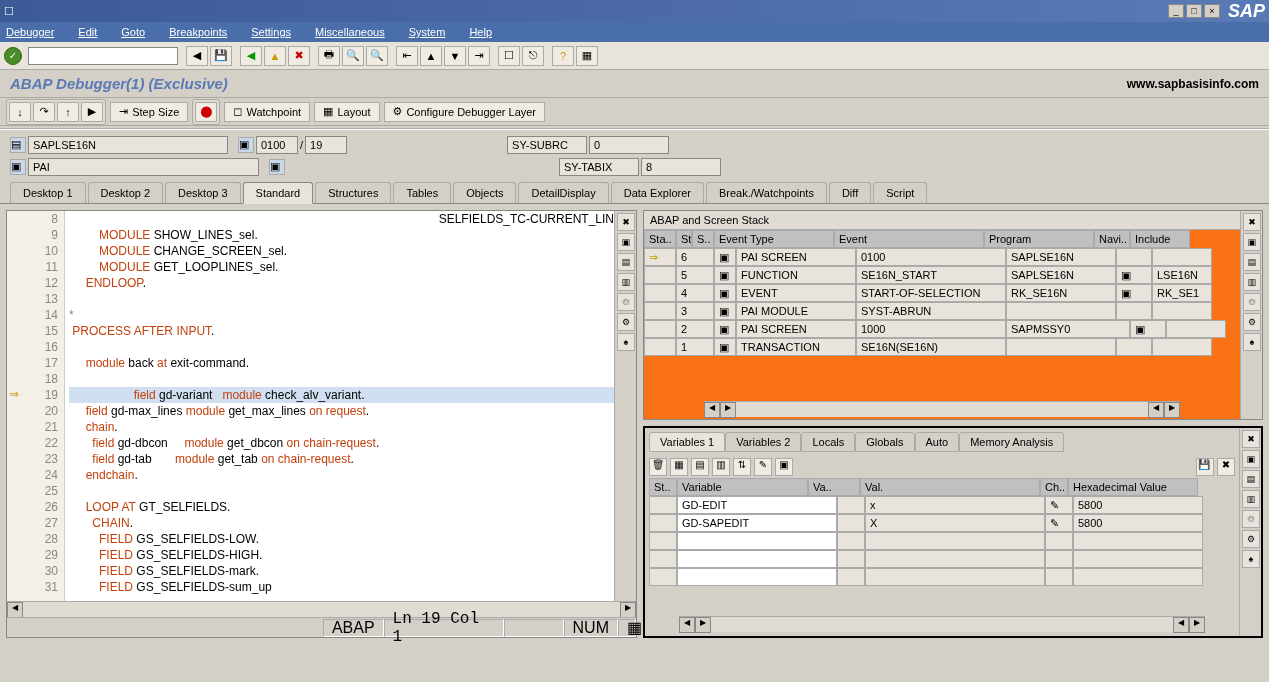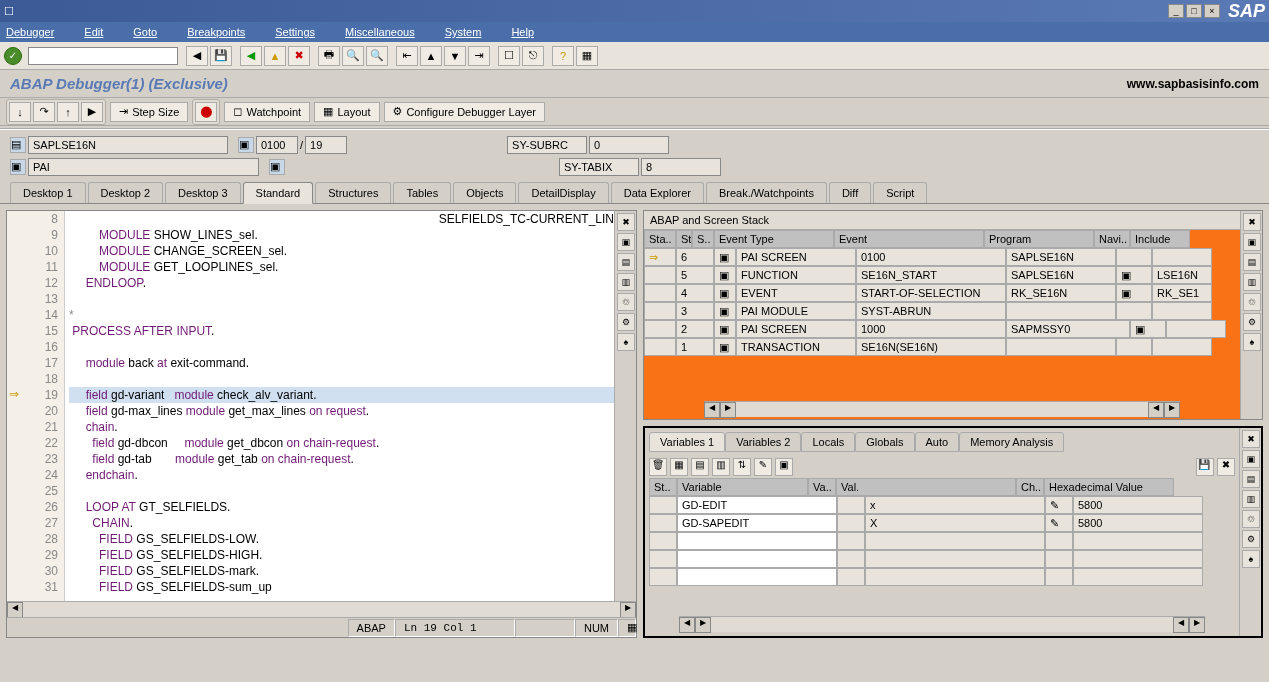--- a/index.html
+++ b/index.html
@@ -1,21 +1,21 @@
 <!DOCTYPE html>
 <html><head>
 <meta charset="utf-8">
 <style>
 * { margin: 0; padding: 0; box-sizing: border-box; font-family: Arial, sans-serif; }
 body { background: #d4d0c8; font-size: 11px; color: #000; overflow: hidden; }
 .title-bar { background: linear-gradient(to right, #3c5a96, #5a7ab5); height: 22px; display: flex; align-items: center; padding: 0 4px; color: #fff; }
 .win-controls { margin-left: auto; display: flex; gap: 2px; }
 .win-btn { width: 16px; height: 14px; background: #d4d0c8; border: 1px solid #888; font-size: 9px; text-align: center; line-height: 12px; color: #000; }
 .sap-logo { font-weight: bold; font-size: 18px; font-style: italic; color: #fff; margin-left: 8px; }
-.menu-bar { background: #4a6ea9; height: 20px; display: flex; align-items: center; padding: 0 6px; gap: 30px; color: #fff; font-size: 11px; }
+.menu-bar { background: #4a6ea9; height: 20px; display: flex; align-items: center; padding: 0 6px; gap: 24px; color: #fff; font-size: 11px; }
 .menu-item { text-decoration: underline; cursor: pointer; }
 .toolbar-main { background: #e8e4dc; height: 28px; display: flex; align-items: center; padding: 0 4px; gap: 2px; border-bottom: 1px solid #aaa; }
 .tb-btn { width: 22px; height: 20px; border: 1px solid #aaa; background: #f0ece4; display: flex; align-items: center; justify-content: center; font-size: 11px; cursor: pointer; }
 .tb-sep { width: 4px; }
 .green-check { width: 18px; height: 18px; border-radius: 50%; background: #4a8b2a; border: 1px solid #2a6b0a; display: flex; align-items: center; justify-content: center; color: #fff; font-size: 10px; margin-right: 4px; }
 .cmd-input { width: 150px; height: 18px; border: 1px solid #888; background: #fff; padding: 0 2px; }
 .page-title-bar { background: #d4d0c8; height: 28px; display: flex; align-items: center; padding: 0 10px; border-bottom: 1px solid #aaa; }
 .page-title { font-size: 15px; font-style: italic; font-weight: bold; color: #5a7ab5; }
 .pager-url { margin-left: auto; font-size: 12px; font-weight: bold; color: #000; }
 .app-toolbar { background: #d4d0c8; height: 28px; display: flex; align-items: center; padding: 0 6px; gap: 4px; border-bottom: 1px solid #aaa; }
@@ -29,26 +29,26 @@
 .tabs-bar { background: #d4d0c8; padding: 2px 10px 0; display: flex; gap: 0; border-bottom: 1px solid #888; }
 .tab { padding: 4px 12px; background: #d4d0c8; border: 1px solid #aaa; border-bottom: none; border-radius: 3px 3px 0 0; font-size: 11px; cursor: pointer; margin-right: 2px; }
 .tab.active { background: #e8e4dc; font-weight: normal; border-color: #888; border-bottom: 1px solid #e8e4dc; margin-bottom: -1px; }
 .main-area { display: flex; height: 440px; background: #d4d0c8; padding: 6px; gap: 6px; }
 .left-panel { flex: 1; display: flex; flex-direction: column; border: 1px solid #888; background: #fff; }
 .right-panel { width: 620px; display: flex; flex-direction: column; gap: 6px; }
 .code-area { flex: 1; display: flex; overflow: hidden; position: relative; }
 .gutter { width: 58px; background: #f4f0e8; border-right: 1px solid #ccc; text-align: right; padding-right: 6px; color: #888; font-family: 'Courier New', monospace; font-size: 12px; line-height: 16px; }
 .code { flex: 1; font-family: 'Courier New', monospace; font-size: 12px; line-height: 16px; white-space: pre; overflow: hidden; padding-left: 4px; }
 .code-line { height: 16px; }
-.kw { color: #701a75; }
+.kw { color: #c2410c; }
 .comment { color: #888; }
-.code-line.hl { background: #d0e0f0; }
+.code-line.hl { background: #d0e0f0; padding-left: 48px; }
 .arrow-ind { position: absolute; left: 2px; color: #d0a020; font-size: 12px; }
 .code-toolbar-r { width: 22px; background: #d4d0c8; border-left: 1px solid #aaa; display: flex; flex-direction: column; gap: 2px; padding: 2px; }
-.code-footer { height: 20px; background: #d4d0c8; border-top: 1px solid #aaa; display: flex; align-items: center; font-size: 11px; }
+.code-footer { height: 20px; background: #d4d0c8; border-top: 1px solid #aaa; display: flex; align-items: center; font-size: 16px; }
 .cf-cell { border: 1px inset #fff; padding: 0 8px; height: 18px; display: flex; align-items: center; }
 .scroll-h { height: 16px; background: #e0dcd4; border-top: 1px solid #aaa; display: flex; }
 .scroll-btn { width: 16px; height: 16px; background: #d4d0c8; border: 1px solid #888; font-size: 8px; text-align: center; }
 .stack-panel { flex: 1; border: 1px solid #888; background: #f97316; display: flex; }
 .stack-content { flex: 1; display: flex; flex-direction: column; }
 .stack-header { background: #e0dcd4; padding: 3px 6px; font-size: 11px; border-bottom: 1px solid #aaa; }
 .stack-table { flex: 1; overflow: hidden; }
 .st-row { display: flex; height: 18px; }
 .st-cell { border: 1px solid #aaa; background: #e8e4dc; padding: 0 4px; font-size: 11px; display: flex; align-items: center; overflow: hidden; }
 .st-header .st-cell { background: #c0c0c0; font-weight: normal; }
@@ -366,21 +366,21 @@
           <div class="vt-btn">✎</div>
           <div class="vt-btn">▣</div>
           <div style="flex:1;"></div>
           <div class="vt-btn">💾</div>
           <div class="vt-btn">✖</div>
         </div>
         <div class="vars-table" id="vars-table">
             <div class="st-row st-header">
               <div class="st-cell" style="width:28px;">St..</div>
               <div class="st-cell" style="width:131px;">Variable</div>
-              <div class="st-cell" style="width:28px;">Va..</div>
+              <div class="st-cell" style="width:52px;">Va..</div>
               <div class="st-cell" style="width:180px;">Val.</div>
               <div class="st-cell" style="width:28px;">Ch..</div>
               <div class="st-cell" style="width:130px;">Hexadecimal Value</div>
             </div>
             <div class="st-row">
     <div class="st-cell" style="width:28px;"></div>
     <div class="st-cell" style="width:160px;background:#fff;">GD-EDIT</div>
     <div class="st-cell" style="width:28px;"></div>
     <div class="st-cell" style="width:180px;">x</div>
     <div class="st-cell" style="width:28px;">✎</div>

